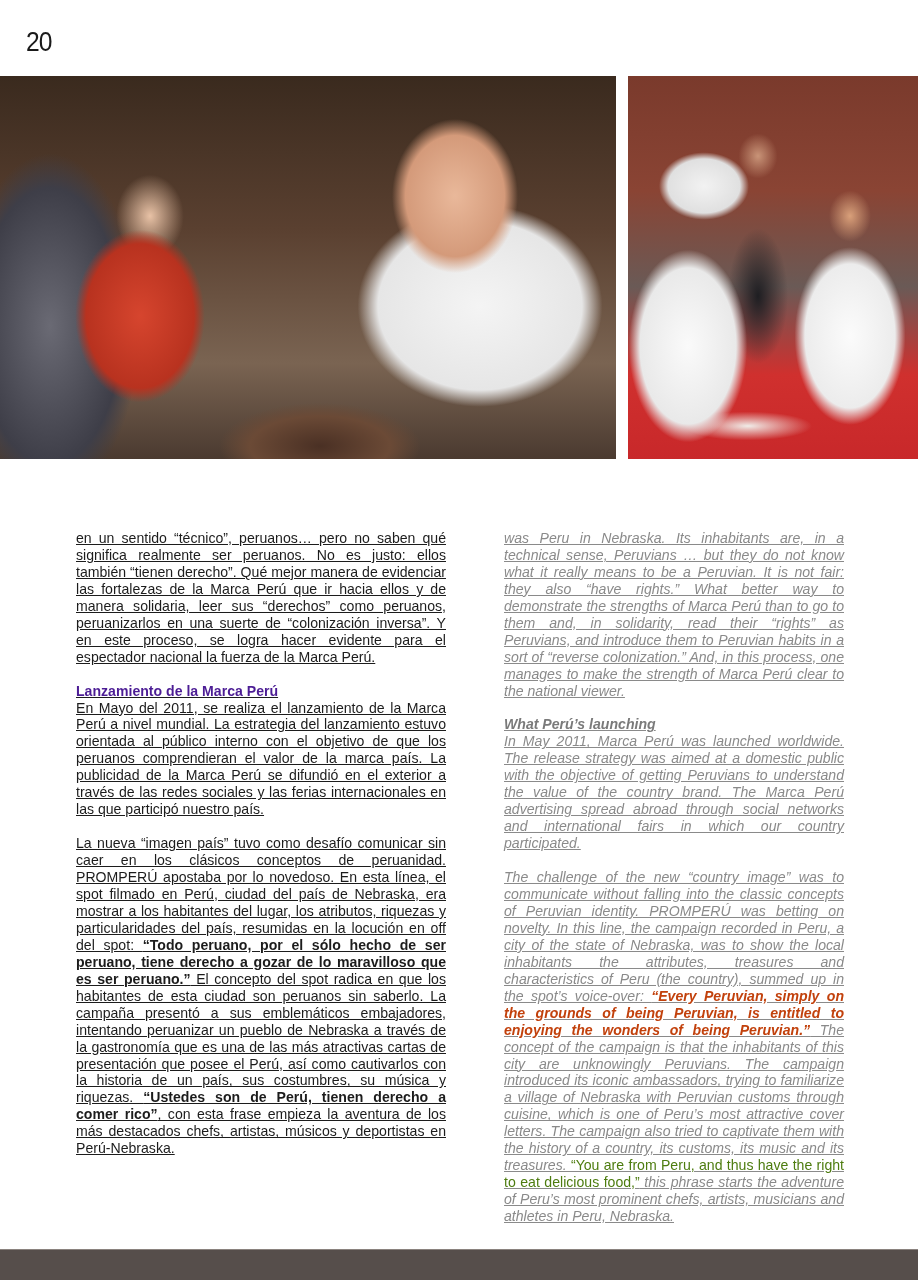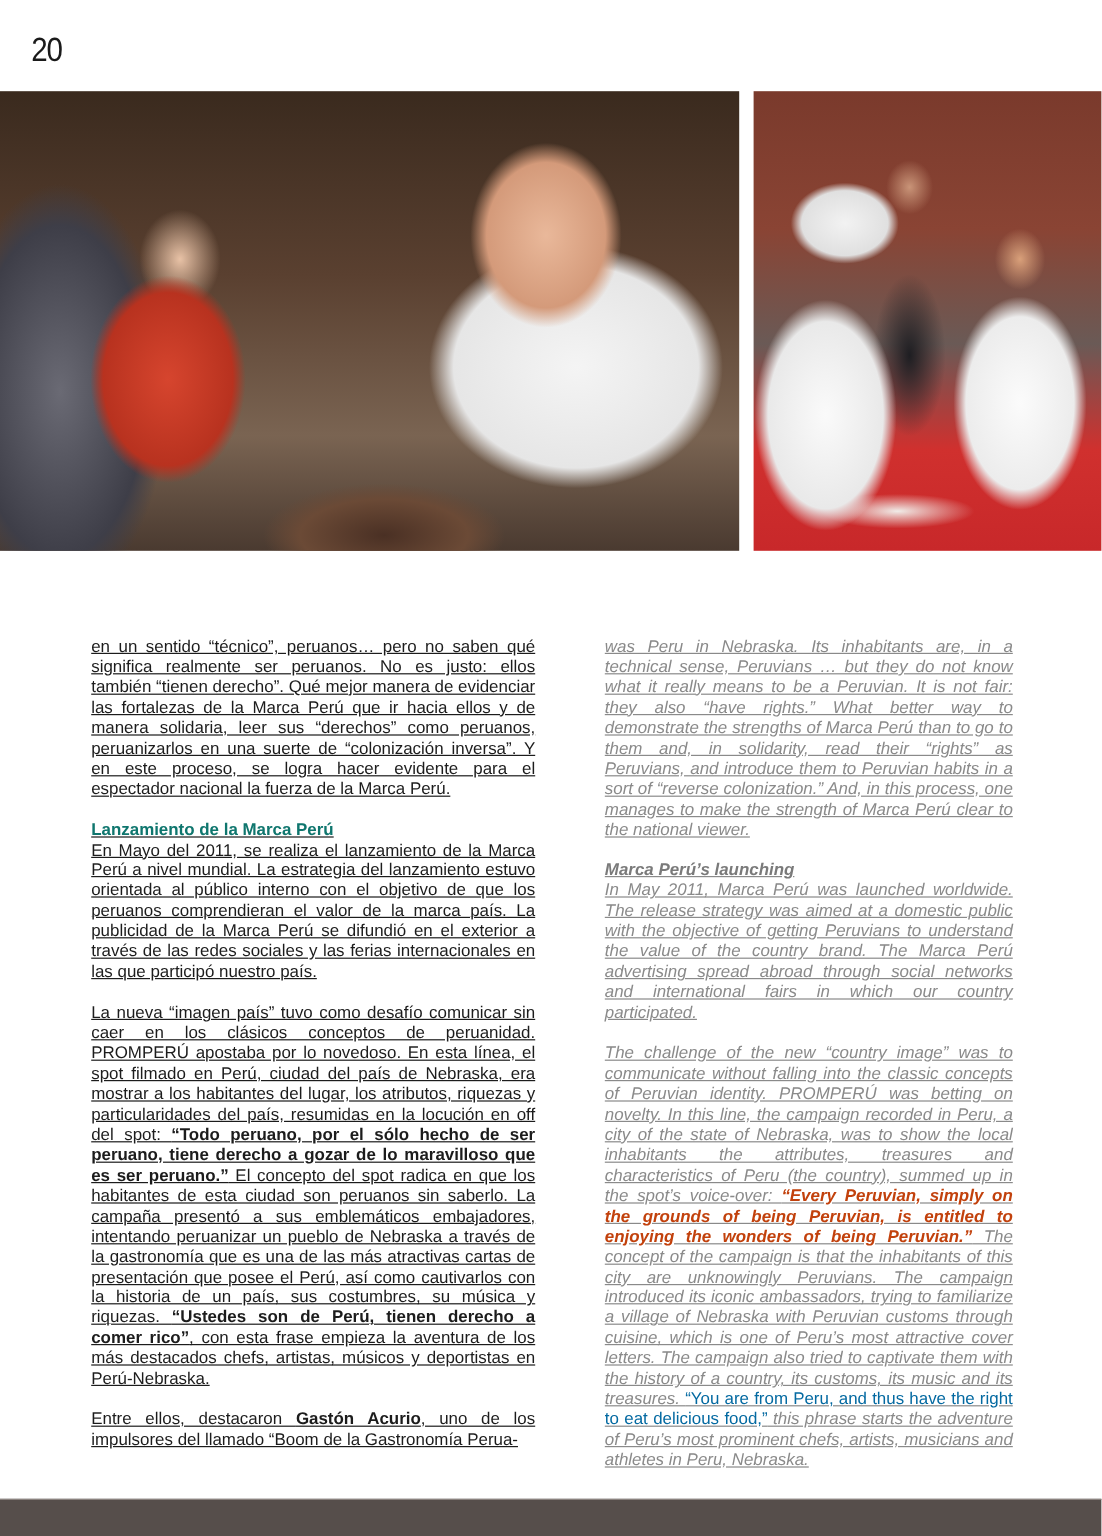--- a/index.html
+++ b/index.html
@@ -25,43 +25,42 @@
       radial-gradient(ellipse 75px 120px at 222px 260px, #fbfbfb 0%, #ececec 60%, rgba(0,0,0,0) 74%),
       radial-gradient(ellipse 80px 130px at 60px 270px, #fafafa 0%, #e9e9e9 60%, rgba(0,0,0,0) 74%),
       radial-gradient(ellipse 40px 90px at 130px 220px, #1e1e22 0%, rgba(0,0,0,0) 75%),
       radial-gradient(ellipse 80px 18px at 120px 350px, #f0ece8 0%, rgba(0,0,0,0) 80%),
       linear-gradient(180deg, #7a3a2c 0%, #8a4434 30%, #6a5a56 55%, #d0302e 78%, #c8282a 100%);
   }
   .column { position: absolute; top: 530px; font-size: 14.1px; line-height: 16.95px; text-align: justify; text-decoration: underline; }
   .column p { margin: 0 0 16.95px 0; }
   .col-es { left: 76px; width: 370px; color: #1c1c1c; }
   .col-en { left: 472px; width: 340px; color: #8a8a8a; font-style: italic; margin-left: 32px; }
-  .col-es .heading { font-weight: bold; margin: 0; color: #0f766e; }
+  .col-es .heading { font-weight: bold; margin: 0; color: #4c1d95; }
   .col-en .heading { font-weight: bold; margin: 0; color: #7a7a7a; }
   .bold { font-weight: bold; }
   .col-en .bold-quote { font-weight: bold; color: #c2410c; }
-  .col-en .plain-quote { font-style: normal; color: #0369a1; }
+  .col-en .plain-quote { font-style: normal; color: #4d7c0f; }
   .footer-bar { position: absolute; left: 0; top: 1249px; width: 918px; height: 31px; background: #564e4b; border-top: 1px solid #8a827e; }
 </style>
 </head>
 <body>
 
 <div class="page-number">20</div>
 
 <div class="photo photo-1" role="img"></div>
 <div class="photo photo-2" role="img"></div>
 
 <div class="column col-es">
   <p>en un sentido “técnico”, peruanos… pero no saben qué significa realmente ser peruanos. No es justo: ellos también “tienen derecho”. Qué mejor manera de evidenciar las fortalezas de la Marca Perú que ir hacia ellos y de manera solidaria, leer sus “derechos” como peruanos, peruanizarlos en una suerte de “colonización inversa”. Y en este proceso, se logra hacer evidente para el espectador nacional la fuerza de la Marca Perú.</p>
   <p class="heading">Lanzamiento de la Marca Perú</p>
   <p>En Mayo del 2011, se realiza el lanzamiento de la Marca Perú a nivel mundial. La estrategia del lanzamiento estuvo orientada al público interno con el objetivo de que los peruanos comprendieran el valor de la marca país. La publicidad de la Marca Perú se difundió en el exterior a través de las redes sociales y las ferias internacionales en las que participó nuestro país.</p>
   <p><span>La nueva “imagen país” tuvo como desafío comunicar sin caer en los clásicos conceptos de peruanidad. PROMPERÚ apostaba por lo novedoso. En esta línea, el spot filmado en Perú, ciudad del país de Nebraska, era mostrar a los habitantes del lugar, los atributos, riquezas y particularidades del país, resumidas en la locución en off del spot: </span><span class="bold">“Todo peruano, por el sólo hecho de ser peruano, tiene derecho a gozar de lo maravilloso que es ser peruano.”</span><span> El concepto del spot radica en que los habitantes de esta ciudad son peruanos sin saberlo. La campaña presentó a sus emblemáticos embajadores, intentando peruanizar un pueblo de Nebraska a través de la gastronomía que es una de las más atractivas cartas de presentación que posee el Perú, así como cautivarlos con la historia de un país, sus costumbres, su música y riquezas. </span><span class="bold">“Ustedes son de Perú, tienen derecho a comer rico”</span><span>, con esta frase empieza la aventura de los más destacados chefs, artistas, músicos y deportistas en Perú-Nebraska.</span></p>
-  <p><span>Entre ellos, destacaron </span><span class="bold">Gastón Acurio</span><span>, uno de los impulsores del llamado “Boom de la Gastronomía Perua-</span></p>
 </div>
 
 <div class="column col-en">
   <p>was Peru in Nebraska. Its inhabitants are, in a technical sense, Peruvians … but they do not know what it really means to be a Peruvian. It is not fair: they also “have rights.” What better way to demonstrate the strengths of Marca Perú than to go to them and, in solidarity, read their “rights” as Peruvians, and introduce them to Peruvian habits in a sort of “reverse colonization.” And, in this process, one manages to make the strength of Marca Perú clear to the national viewer.</p>
-  <p class="heading">Marca Perú’s launching</p>
+  <p class="heading">What Perú’s launching</p>
   <p>In May 2011, Marca Perú was launched worldwide. The release strategy was aimed at a domestic public with the objective of getting Peruvians to understand the value of the country brand. The Marca Perú advertising spread abroad through social networks and international fairs in which our country participated.</p>
   <p><span>The challenge of the new “country image” was to communicate without falling into the classic concepts of Peruvian identity. PROMPERÚ was betting on novelty. In this line, the campaign recorded in Peru, a city of the state of Nebraska, was to show the local inhabitants the attributes, treasures and characteristics of Peru (the country), summed up in the spot’s voice-over: </span><span class="bold-quote">“Every Peruvian, simply on the grounds of being Peruvian, is entitled to enjoying the wonders of being Peruvian.”</span><span> The concept of the campaign is that the inhabitants of this city are unknowingly Peruvians. The campaign introduced its iconic ambassadors, trying to familiarize a village of Nebraska with Peruvian customs through cuisine, which is one of Peru’s most attractive cover letters. The campaign also tried to captivate them with the history of a country, its customs, its music and its treasures. </span><span class="plain-quote">“You are from Peru, and thus have the right to eat delicious food,”</span><span> this phrase starts the adventure of Peru’s most prominent chefs, artists, musicians and athletes in Peru, Nebraska.</span></p>
 </div>
 
 <div class="footer-bar"></div>
 
 </body></html>

